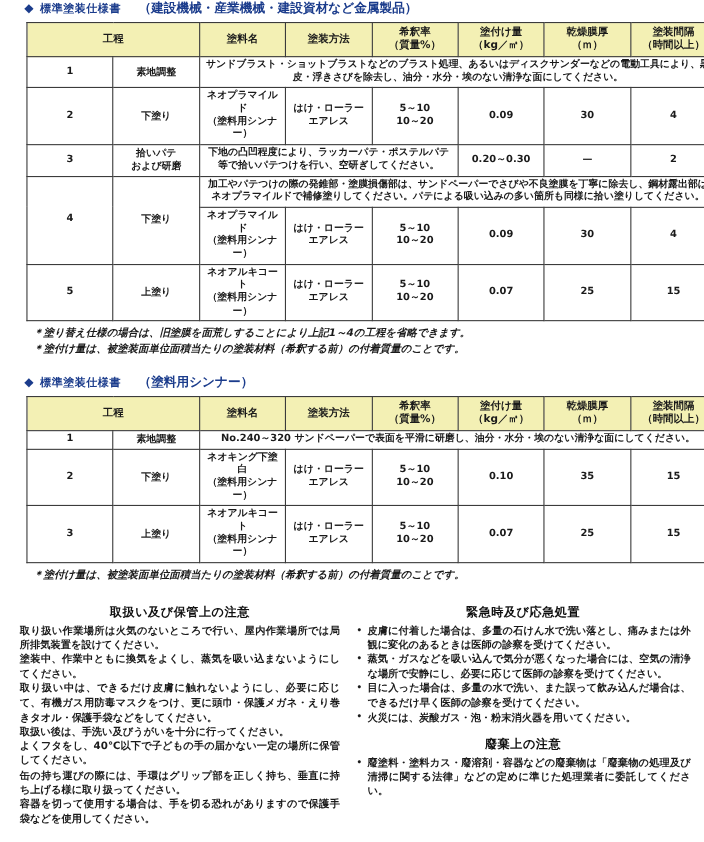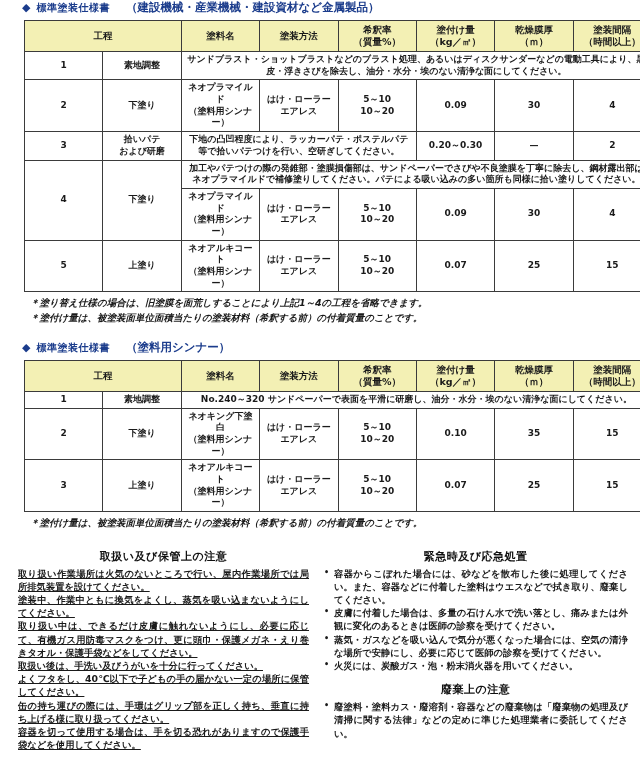--- a/index.html
+++ b/index.html
@@ -142,21 +142,21 @@
     color: #1a1a1a;
     text-align: justify;
   }
   ul.caut-list li::before {
     content: "\2022";
     position: absolute;
     left: 1px;
     top: 0;
     font-size: 8px;
   }
-  ul.caut-list.nodot li { padding-left: 0; text-decoration: underline; }
+  ul.caut-list.nodot li { padding-left: 0; }
   ul.caut-list.nodot li::before { content: ""; }
   .gap-a { height: 14px; }
 </style>
 </head>
 <body>
 
 <div class="page">
 
   <div class="sec-head">
     <span class="diamond">◆</span>
@@ -374,23 +374,23 @@
         <li>よくフタをし、40℃以下で子どもの手の届かない一定の場所に保管してください。</li>
         <li>缶の持ち運びの際には、手環はグリップ部を正しく持ち、垂直に持ち上げる様に取り扱ってください。</li>
         <li>容器を切って使用する場合は、手を切る恐れがありますので保護手袋などを使用してください。</li>
 
       </ul>
     </div>
 
     <div class="caut-col right">
       <div class="caut-title">緊急時及び応急処置</div>
       <ul class="caut-list">
-        <li>容器からこぼれた場合には、砂などを散布した後に処理してください。また、容器などに付着した塗料はウエスなどで拭き取り、廢棄してください。</li>
         <li>皮膚に付着した場合は、多量の石けん水で洗い落とし、痛みまたは外観に変化のあるときは医師の診察を受けてください。</li>
         <li>蒸気・ガスなどを吸い込んで気分が悪くなった場合には、空気の清浄な場所で安静にし、必要に応じて医師の診察を受けてください。</li>
+        <li>目に入った場合は、多量の水で洗い、また誤って飲み込んだ場合は、できるだけ早く医師の診察を受けてください。</li>
         <li>火災には、炭酸ガス・泡・粉末消火器を用いてください。</li>
       </ul>
 
       <div class="caut-title spaced">廢棄上の注意</div>
       <ul class="caut-list">
         <li>廢塗料・塗料カス・廢溶剤・容器などの廢棄物は「廢棄物の処理及び清掃に関する法律」などの定めに準じた処理業者に委託してください。</li>
 
       </ul>
     </div>
 

